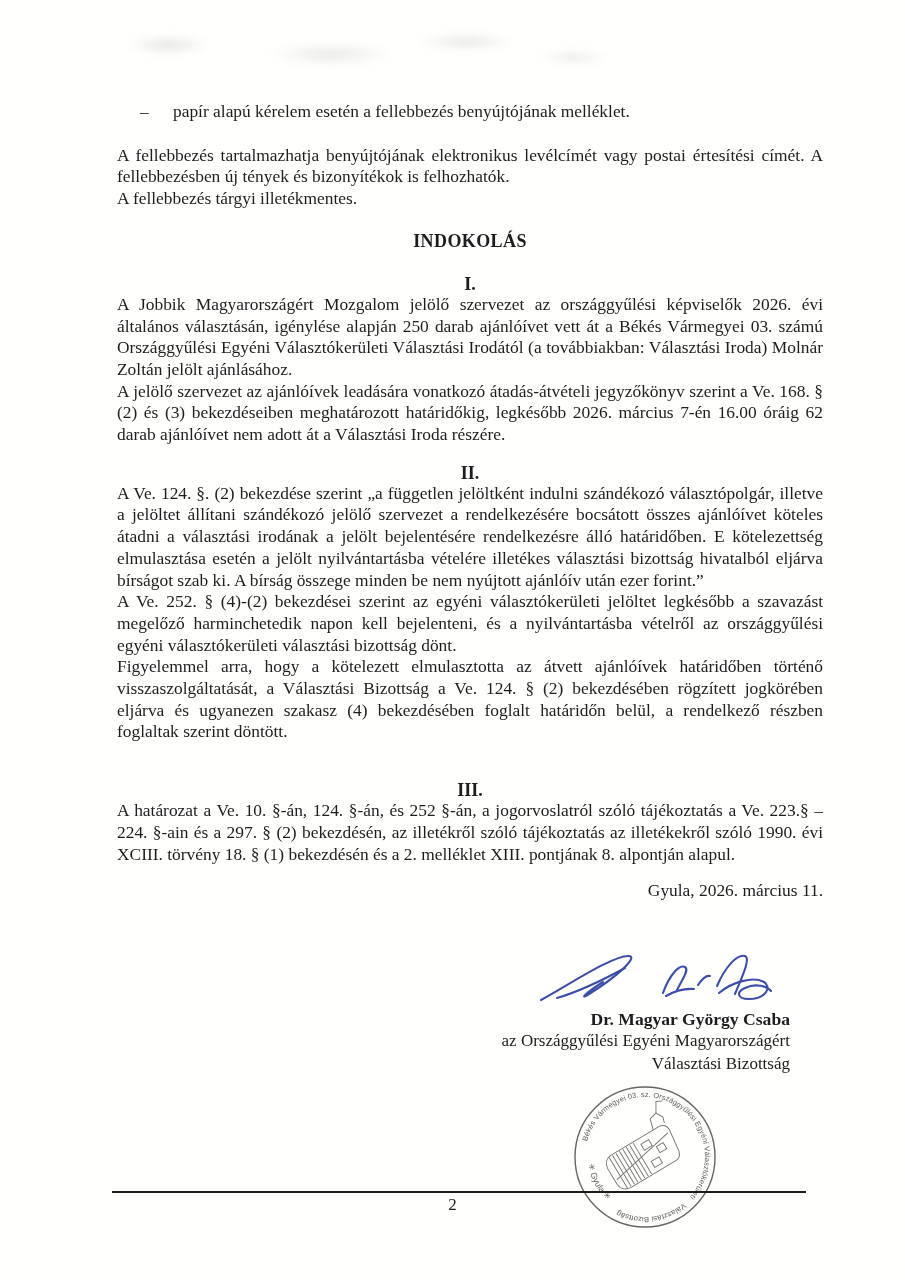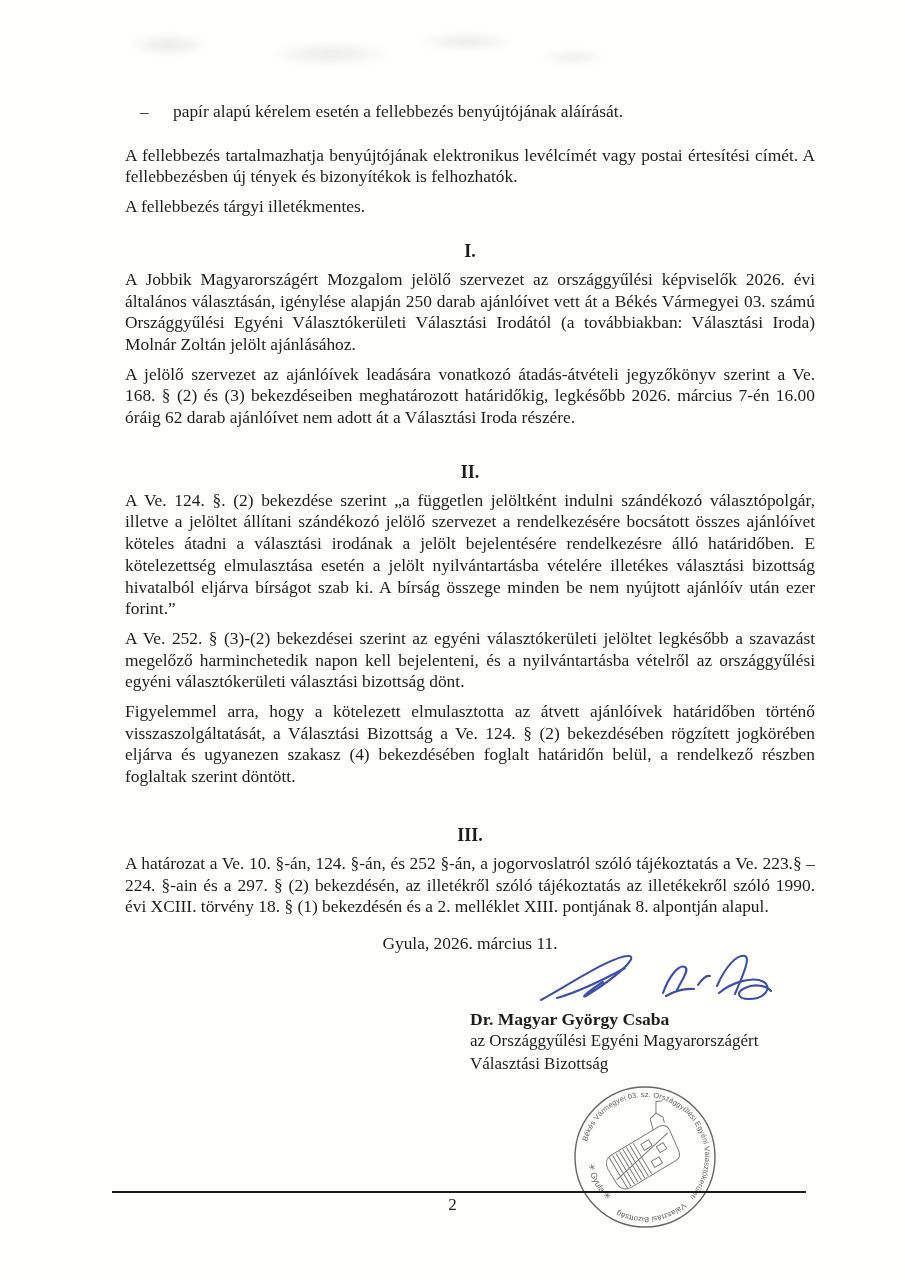--- a/index.html
+++ b/index.html
@@ -18,39 +18,39 @@
       radial-gradient(ellipse 60px 16px at 15% 40%, rgba(110,110,110,0.16), transparent 70%),
       radial-gradient(ellipse 90px 18px at 45% 55%, rgba(110,110,110,0.14), transparent 70%),
       radial-gradient(ellipse 70px 14px at 70% 35%, rgba(110,110,110,0.15), transparent 70%),
       radial-gradient(ellipse 50px 12px at 90% 60%, rgba(110,110,110,0.12), transparent 70%);
     filter: blur(3px);
   }
   .content {
     position:absolute; left:117px; top:101px; width:706px;
     font-size:17.4px; line-height:21.7px; text-align:justify;
   }
-  .content p { margin:8px;font-family:Liberation Serif, serif; }
+  .content p { margin:0;font-family:Liberation Serif, serif; }
   .bullet-row { display:flex; padding-left:23px; }
   .bullet-dash { width:33px; flex:0 0 33px; }
   .intro-p { margin-top:22px !important; }
   .h-main {
     text-align:center; font-weight:bold; font-size:18px;
     line-height:20px; margin:21px 0 0 0; letter-spacing:0.4px;
   }
   .h-sec {
     text-align:center; font-weight:bold; font-size:18px;
     line-height:19px; margin:18px 0 0 0;
   }
   .h-sec-i   { margin-top:24px; }
-  .h-sec-ii  { margin-top:34px; }
+  .h-sec-ii  { margin-top:18px; }
   .h-sec-iii { margin-top:38px; }
-  .date-line { margin-top:15px !important; text-align:center; }
+  .date-line { margin-top:15px !important; text-align:right; }
   .sign-block {
     position:absolute; left:470px; top:1008px; width:320px;
-    text-align:left; font-size:17px; line-height:22.3px;
+    text-align:right; font-size:17px; line-height:22.3px;
   }
   .signer-name { font-weight:bold; font-size:17.6px; }
   .signature-svg { position:absolute; left:535px; top:948px; }
   .stamp-svg { position:absolute; left:570px; top:1082px; }
   .footer-rule {
     position:absolute; left:112px; top:1191px; width:694px; height:2.4px;
     background:#1b1b1b; z-index:5;
   }
   .page-number {
     position:absolute; left:0; right:0; top:1195px;
@@ -61,34 +61,35 @@
 <body>
 
 <div class="page">
 
   <div class="bleed"></div>
 
   <div class="content">
 
     <div class="bullet-row">
       <span class="bullet-dash">–</span>
-      <span>papír alapú kérelem esetén a fellebbezés benyújtójának aláírását.</span>
+      <span>papír alapú kérelem esetén a fellebbezés benyújtójának melléklet.</span>
     </div>
 
     <p class="intro-p">A fellebbezés tartalmazhatja benyújtójának elektronikus levélcímét vagy postai értesítési címét. A fellebbezésben új tények és bizonyítékok is felhozhatók.</p>
     <p>A fellebbezés tárgyi illetékmentes.</p>
 
+    <h3 class="h-main">INDOKOLÁS</h3>
 
     <h4 class="h-sec h-sec-i">I.</h4>
     <p>A Jobbik Magyarországért Mozgalom jelölő szervezet az országgyűlési képviselők 2026. évi általános választásán, igénylése alapján 250 darab ajánlóívet vett át a Békés Vármegyei 03. számú Országgyűlési Egyéni Választókerületi Választási Irodától (a továbbiakban: Választási Iroda) Molnár Zoltán jelölt ajánlásához.</p>
     <p>A jelölő szervezet az ajánlóívek leadására vonatkozó átadás-átvételi jegyzőkönyv szerint a Ve. 168. § (2) és (3) bekezdéseiben meghatározott határidőkig, legkésőbb 2026. március 7-én 16.00 óráig 62 darab ajánlóívet nem adott át a Választási Iroda részére.</p>
 
     <h4 class="h-sec h-sec-ii">II.</h4>
     <p>A Ve. 124. §. (2) bekezdése szerint „a független jelöltként indulni szándékozó választópolgár, illetve a jelöltet állítani szándékozó jelölő szervezet a rendelkezésére bocsátott összes ajánlóívet köteles átadni a választási irodának a jelölt bejelentésére rendelkezésre álló határidőben. E kötelezettség elmulasztása esetén a jelölt nyilvántartásba vételére illetékes választási bizottság hivatalból eljárva bírságot szab ki. A bírság összege minden be nem nyújtott ajánlóív után ezer forint.”</p>
-    <p>A Ve. 252. § (3)-(2) bekezdései szerint az egyéni választókerületi jelöltet legkésőbb a szavazást megelőző harminchetedik napon kell bejelenteni, és a nyilvántartásba vételről az országgyűlési egyéni választókerületi választási bizottság dönt.</p>
+    <p>A Ve. 252. § (4)-(2) bekezdései szerint az egyéni választókerületi jelöltet legkésőbb a szavazást megelőző harminchetedik napon kell bejelenteni, és a nyilvántartásba vételről az országgyűlési egyéni választókerületi választási bizottság dönt.</p>
     <p>Figyelemmel arra, hogy a kötelezett elmulasztotta az átvett ajánlóívek határidőben történő visszaszolgáltatását, a Választási Bizottság a Ve. 124. § (2) bekezdésében rögzített jogkörében eljárva és ugyanezen szakasz (4) bekezdésében foglalt határidőn belül, a rendelkező részben foglaltak szerint döntött.</p>
 
     <h4 class="h-sec h-sec-iii">III.</h4>
     <p>A határozat a Ve. 10. §-án, 124. §-án, és 252 §-án, a jogorvoslatról szóló tájékoztatás a Ve. 223.§ – 224. §-ain és a 297. § (2) bekezdésén, az illetékről szóló tájékoztatás az illetékekről szóló 1990. évi XCIII. törvény 18. § (1) bekezdésén és a 2. melléklet XIII. pontjának 8. alpontján alapul.</p>
 
     <p class="date-line">Gyula, 2026. március 11.</p>
   </div>
 
   <svg class="signature-svg" width="240" height="64" viewBox="0 0 240 64">
     <g fill="none" stroke="#3c4ea6" stroke-width="2.1" stroke-linecap="round" stroke-linejoin="round">

